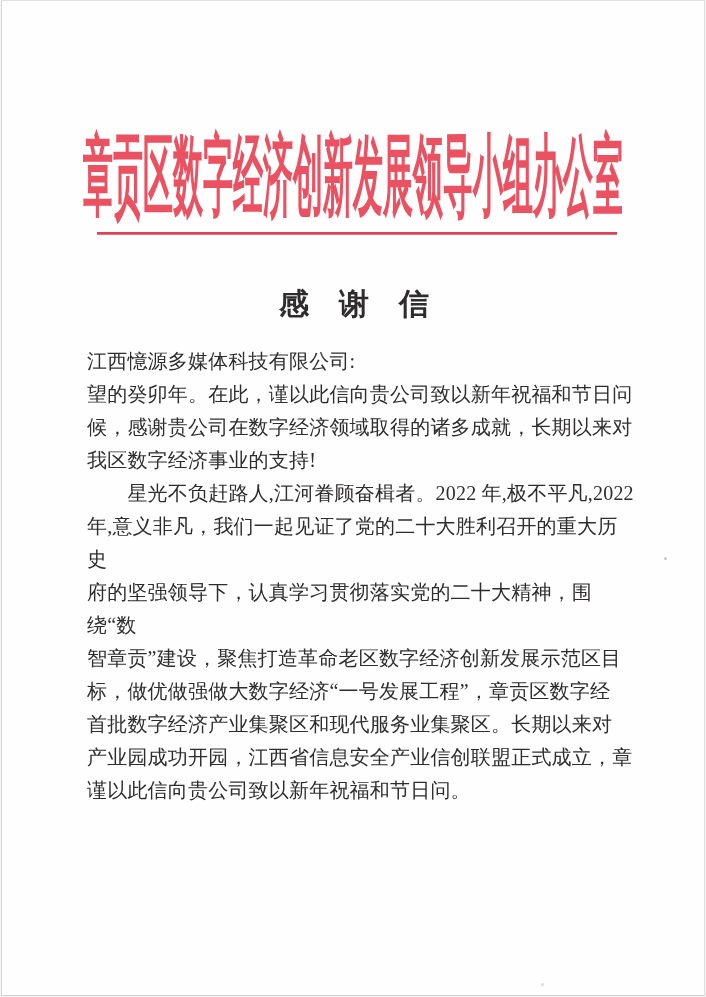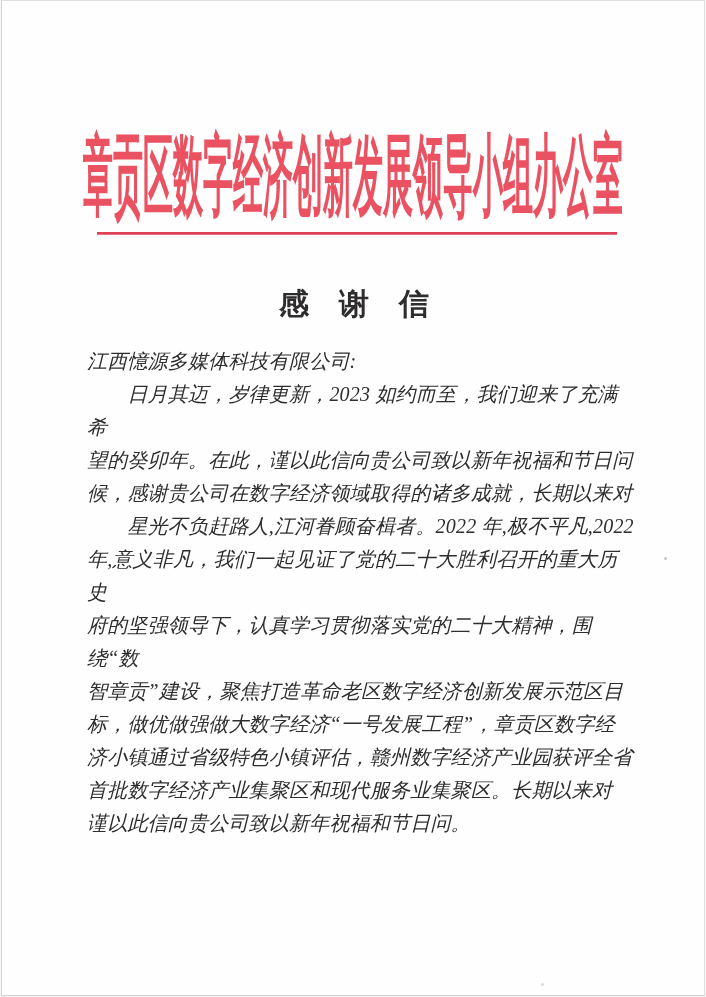--- a/index.html
+++ b/index.html
@@ -66,21 +66,20 @@
   }
   .letter-body {
     position: absolute;
     top: 344px;
     left: 85px;
     width: 548px;
     font-size: 20px;
     line-height: 33px;
     color: var(--body-text, #2e2c2d);
     letter-spacing: 0.2px;
-    font-style: italic;
   }
   .line {
     white-space: pre-wrap;
     min-height: 33px;
   }
   .speck {
     position: absolute;
     border-radius: 50%;
   }
   .speck-1 {
@@ -104,29 +103,29 @@
 <div class="page">
 
   <div class="letterhead">章贡区数字经济创新发展领导小组办公室</div>
 
   <div class="divider"></div>
 
   <h1 class="letter-title">感　谢　信</h1>
 
   <div class="letter-body">
       <div class="line">江西憶源多媒体科技有限公司:</div>
-      <div class="line">　　日月其迈，岁律更新，2023 如约而至，我们迎来了充满希</div>
       <div class="line">望的癸卯年。在此，谨以此信向贵公司致以新年祝福和节日问</div>
       <div class="line">候，感谢贵公司在数字经济领域取得的诸多成就，长期以来对</div>
+      <div class="line">我区数字经济事业的支持!</div>
       <div class="line">　　星光不负赶路人,江河眷顾奋楫者。2022 年,极不平凡,2022</div>
       <div class="line">年,意义非凡，我们一起见证了党的二十大胜利召开的重大历史</div>
       <div class="line">府的坚强领导下，认真学习贯彻落实党的二十大精神，围绕“数</div>
       <div class="line">智章贡”建设，聚焦打造革命老区数字经济创新发展示范区目</div>
       <div class="line">标，做优做强做大数字经济“一号发展工程”，章贡区数字经</div>
-      <div class="line">济小镇通过省级特色小镇评估，赣州数字经济产业园获评全省</div>
       <div class="line">首批数字经济产业集聚区和现代服务业集聚区。长期以来对</div>
+      <div class="line">产业园成功开园，江西省信息安全产业信创联盟正式成立，章</div>
       <div class="line">谨以此信向贵公司致以新年祝福和节日问。</div>
     </div>
 
   <span class="speck speck-1"></span>
   <span class="speck speck-2"></span>
 
 </div>
 
 </body></html>

